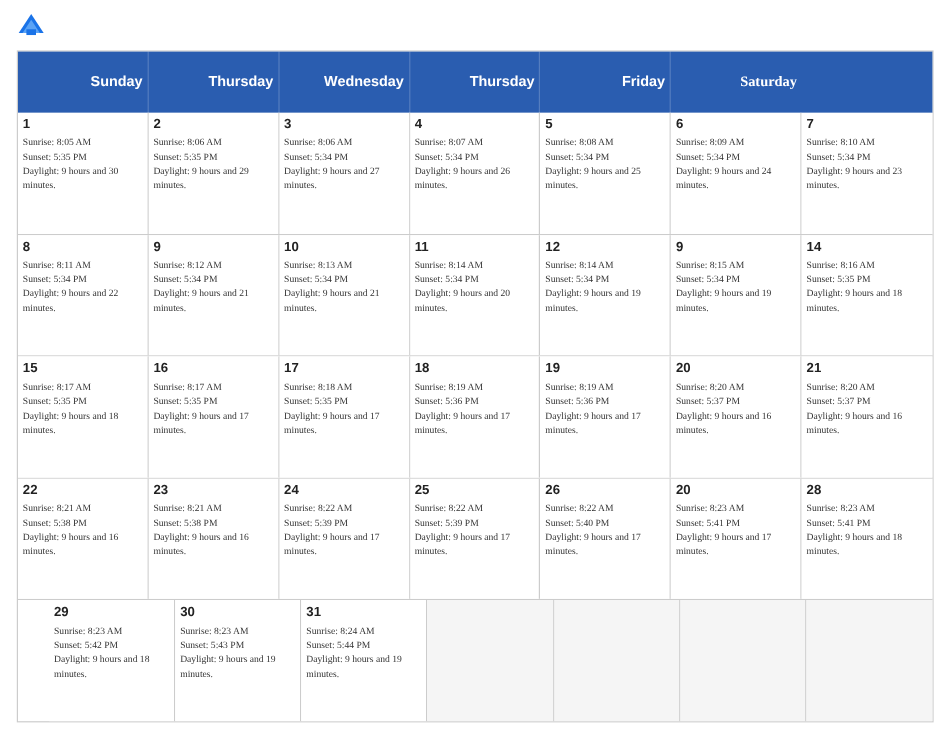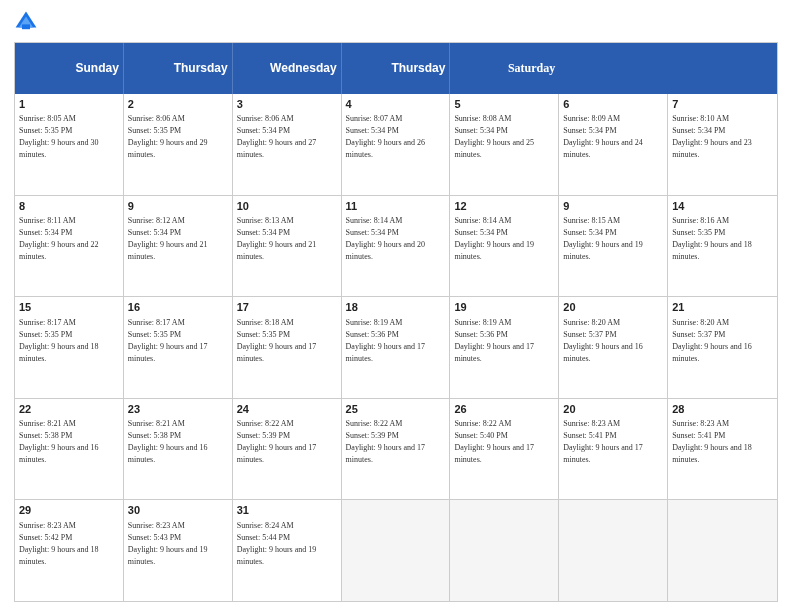--- a/index.html
+++ b/index.html
@@ -76,21 +76,21 @@
       flex: 1;
       display: flex;
       flex-direction: column;
     }
     .cal-row {
       display: grid;
       grid-template-columns: repeat(7, 1fr);
       flex: 1;
       border-bottom: 1px solid #ccc;
     }
-    .cal-row:last-child { border-bottom: none; }
+    .cal-row:last-child { border-bottom: none; margin-left: 26px; }
     .cal-cell {
       border-right: 1px solid #ccc;
       padding: 3px 4px;
       font-size: 8.5px;
       line-height: 1.4;
       vertical-align: top;
       background: #fff;
     }
     .cal-cell:last-child { border-right: none; }
     .cal-cell.empty { background: #f5f5f5; }
@@ -129,20 +129,21 @@
       <div class="cal-subtitle"></div>
     </div>
   </div>
 
   <div class="calendar">
     <div class="cal-header-row">
     <div class="cal-header-cell">Sunday</div>
         <div class="cal-header-cell">Thursday</div>
         <div class="cal-header-cell">Wednesday</div>
         <div class="cal-header-cell">Thursday</div>
+        <div class="cal-header-cell">Friday</div>
         <div class="cal-header-cell">Saturday</div>
       </div>
     <div class="cal-body">
     <div class="cal-row">
           <div class="cal-cell">
             <span class="cell-day">1</span>
             <div class="cell-info">Sunrise: 8:05 AM<br>Sunset: 5:35 PM<br>Daylight: 9 hours and 30 minutes.</div>
           </div>
           <div class="cal-cell">
             <span class="cell-day">2</span>

